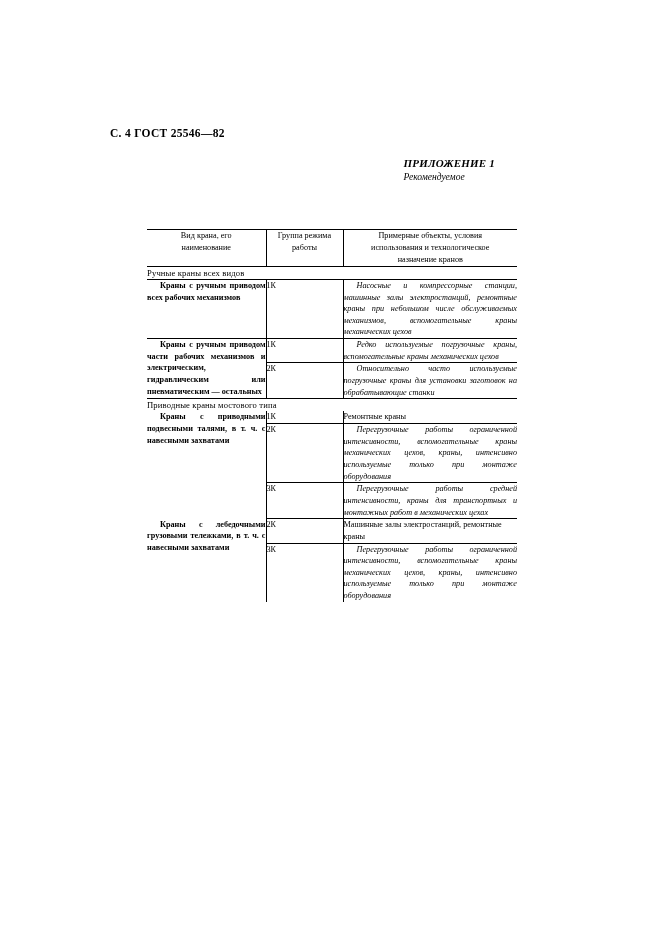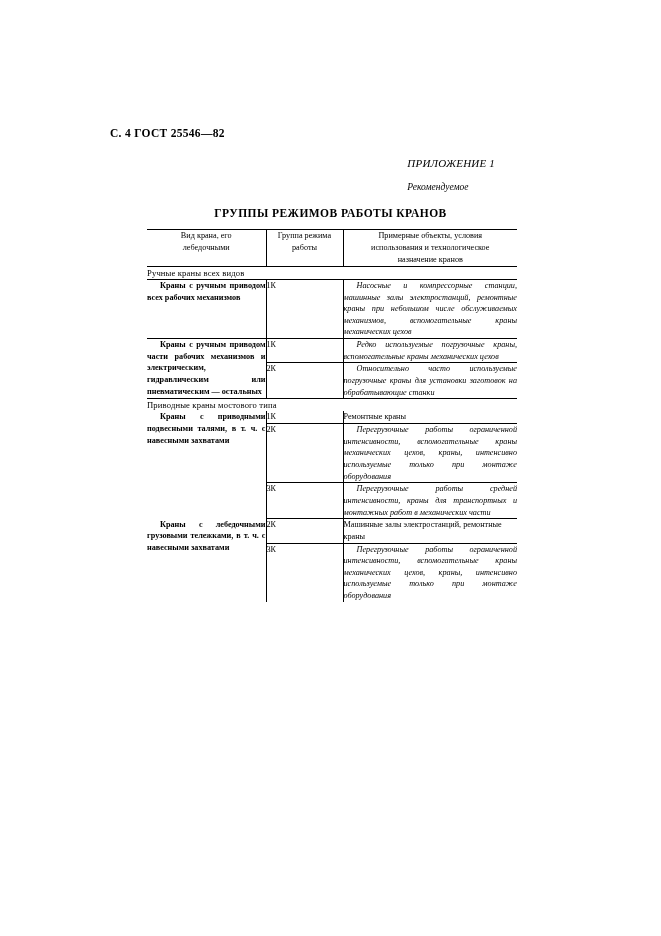--- a/index.html
+++ b/index.html
@@ -37,28 +37,28 @@
   
   .appendix-block {
     position: absolute;
     right: 145px;
     top: 157px;
     text-align: left;
     font-style: italic;
   }
   .appendix-title {
     font-size: 11px;
-    font-weight: normal;
+    font-weight: bold;
     font-style: italic;
     letter-spacing: 0.2px;
     white-space: nowrap;
   }
   .appendix-sub {
     font-size: 9.5px;
-    margin-top: 13px;
+    margin-top: 3px;
     white-space: nowrap;
   }
 
   
   .doc-title {
     position: absolute;
     left: 0;
     top: 207px;
     width: 661px;
     text-align: center;
@@ -137,35 +137,34 @@
 
 <div class="page">
 
   <div class="running-head">С. 4 ГОСТ 25546—82</div>
 
   <div class="appendix-block">
     <div class="appendix-title">ПРИЛОЖЕНИЕ 1</div>
     <div class="appendix-sub">Рекомендуемое</div>
   </div>
 
-  <div class="doc-title">ГРУППЫ РЕЖИМОВ РАБОТЫ КРАНОВ</div>
 
   <div class="tbl-wrap">
     <table class="gost">
       <colgroup>
         <col class="c1">
           <col class="c2">
           <col class="c3">
       </colgroup>
       <tbody>
 
         <tr>
           <td class="hdr-cell rule-top rule-bot">
             <span>Вид крана, его</span><br>
-            <span>лебедочными</span>
+            <span>наименование</span>
           </td>
           <td class="hdr-cell rule-top rule-bot vl-left vl-right">
             <span>Группа режима</span><br>
             <span>работы</span>
           </td>
           <td class="hdr-cell rule-top rule-bot">
             <span>Примерные объекты, условия</span><br>
             <span>использования и технологическое</span><br>
             <span>назначение кранов</span>
           </td>
@@ -231,21 +230,21 @@
           <td class="cell-obj rule-bot-thin">
             <span class="ind">Перегрузочные работы ограниченной интенсивности, вспомогательные краны механических цехов, краны, интенсивно используемые только при монтаже оборудования</span>
           </td>
         </tr>
 
         <tr>
           <td class="cell-group vl-left vl-right rule-bot-thin">
             <span>3К</span>
           </td>
           <td class="cell-obj rule-bot-thin">
-            <span class="ind">Перегрузочные работы средней интенсивности, краны для транспортных и монтажных работ в механических части</span>
+            <span class="ind">Перегрузочные работы средней интенсивности, краны для транспортных и монтажных работ в механических цехах</span>
           </td>
         </tr>
 
         <tr>
           <td class="cell-kind" rowspan="2">
             <span class="ind">Краны с лебедочными грузовыми тележками, в т. ч. с навесными захватами</span>
           </td>
           <td class="cell-group vl-left vl-right rule-bot-thin">
             <span>2К</span>
           </td>

